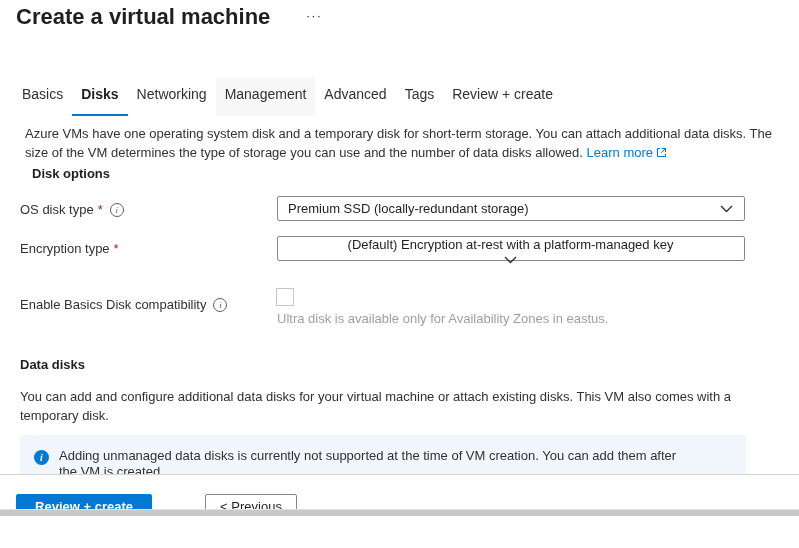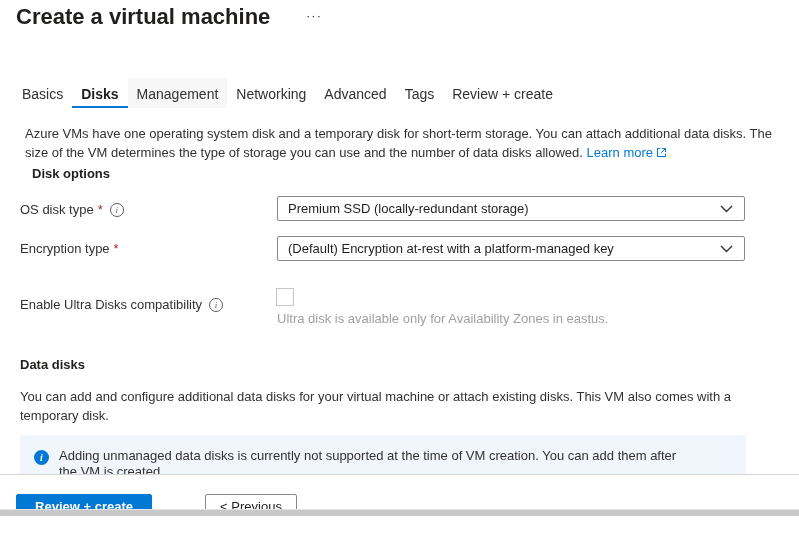--- a/index.html
+++ b/index.html
@@ -6,21 +6,21 @@
   body { font-family:"Liberation Sans", sans-serif; background:#fff; }
   .page { position:relative; width:799px; height:516px; background:#fff; overflow:hidden; }
 
   .content { position:absolute; top:0; left:0; width:799px; height:474px; overflow:hidden; background:#fff; }
 
   .page-title { position:absolute; top:4px; left:16px; font-size:22px; font-weight:700; color:#201f1e; }
   .more-actions { position:absolute; top:8px; left:306px; font-size:13px; letter-spacing:1px; color:#323130; cursor:pointer; }
 
   .tabs { position:absolute; top:78px; left:13px; display:flex; }
   .tab { padding:9px 9px 6px; font-size:14px; line-height:15px; color:#323130; cursor:pointer; white-space:nowrap; }
-  .tab.active { font-weight:700; color:#201f1e; border-bottom:2px solid #0078d4; padding-bottom:4px; }
+  .tab.active { font-weight:700; color:#201f1e; border-bottom:2px solid #0078d4; padding-bottom:12px; }
   .tab.hovered { background:#f7f7f7; }
 
   .intro { position:absolute; top:124px; left:25px; width:758px; font-size:13px; line-height:19px; color:#323130; }
   .link { color:#0078d4; cursor:pointer; text-decoration:none; }
   .ext-icon { display:inline-block; vertical-align:-1px; margin-left:3px; }
 
   .section-heading { position:absolute; left:20px; font-size:13px; font-weight:700; color:#201f1e; }
 
   .field-label { position:absolute; left:20px; font-size:13px; color:#323130; display:flex; align-items:flex-end; }
   .required { color:#a4262c; margin-left:4px; }
@@ -60,22 +60,22 @@
 
 <div class="page">
   <div class="content">
 
     <div class="page-title">Create a virtual machine</div>
     <div class="more-actions">···</div>
 
     <div class="tabs">
       <div class="tab">Basics</div>
       <div class="tab active">Disks</div>
+      <div class="tab">Networking</div>
       <div class="tab hovered">Management</div>
-      <div class="tab">Networking</div>
       <div class="tab">Advanced</div>
       <div class="tab">Tags</div>
       <div class="tab">Review + create</div>
     </div>
 
     <div class="intro">
       <span>Azure VMs have one operating system disk and a temporary disk for short-term storage. You can attach additional data disks. The size of the VM determines the type of storage you can use and the number of data disks allowed.</span>
       <span class="link">
         <span>Learn more</span><span class="ext-icon"><svg width="11" height="11" viewBox="0 0 11 11">
               <path d="M4.2 1.5 H1.5 V9.5 H9.5 V6.8" fill="none" stroke="#0078d4" stroke-width="1"></path>
@@ -96,29 +96,29 @@
       <span>Premium SSD (locally-redundant storage)</span>
       <span><svg width="13" height="8" viewBox="0 0 13 8">
             <polyline points="1,1 6.5,6.5 12,1" fill="none" stroke="#323130" stroke-width="1.4"></polyline>
           </svg></span>
     </div>
 
     <div class="field-label" style="top:241px;">
       <span>Encryption type</span>
       <span class="required">*</span>
     </div>
-    <div class="dropdown" style="top:236px;">
+    <div class="dropdown" style="top:236px;flex-direction:column;">
       <span>(Default) Encryption at-rest with a platform-managed key</span>
       <span><svg width="13" height="8" viewBox="0 0 13 8">
             <polyline points="1,1 6.5,6.5 12,1" fill="none" stroke="#323130" stroke-width="1.4"></polyline>
           </svg></span>
     </div>
 
     <div class="field-label" style="top:297px;">
-      <span>Enable Ultra Disks compatibility</span>
+      <span>Enable Basics Disk compatibility</span>
       <span class="info-icon">i</span>
     </div>
     <div class="checkbox"></div>
     <div class="helper-text">Ultra disk is available only for Availability Zones in eastus.</div>
 
     <div class="section-heading" style="top:357px;">Data disks</div>
     <div class="data-disks-text">You can add and configure additional data disks for your virtual machine or attach existing disks. This VM also comes with a temporary disk.</div>
 
     <div class="banner">
       <div class="banner-icon">i</div>

